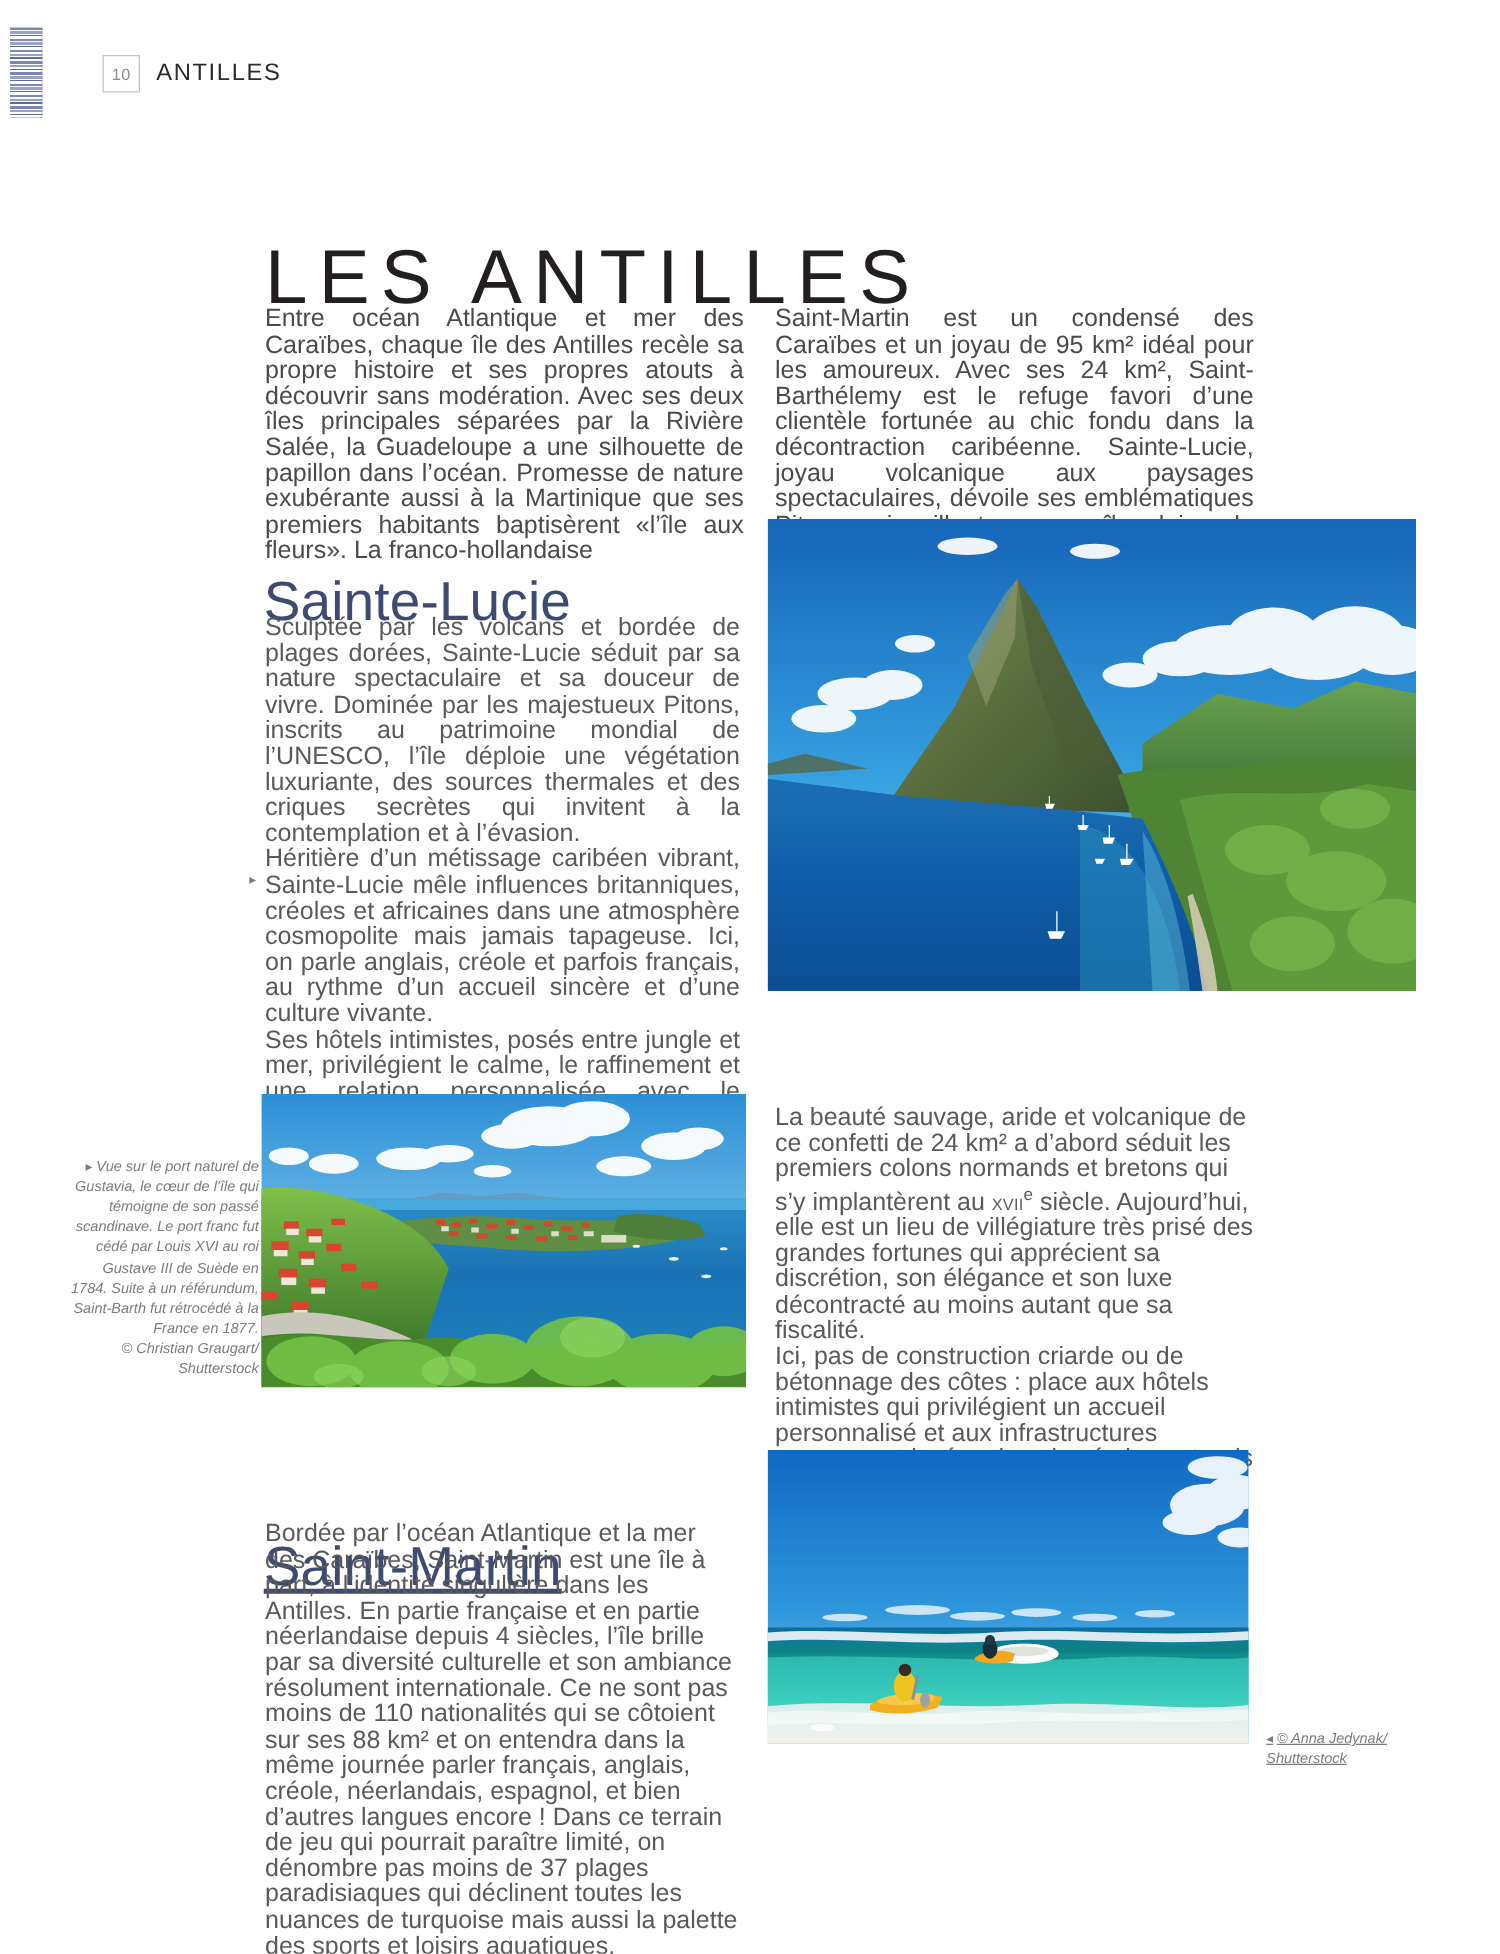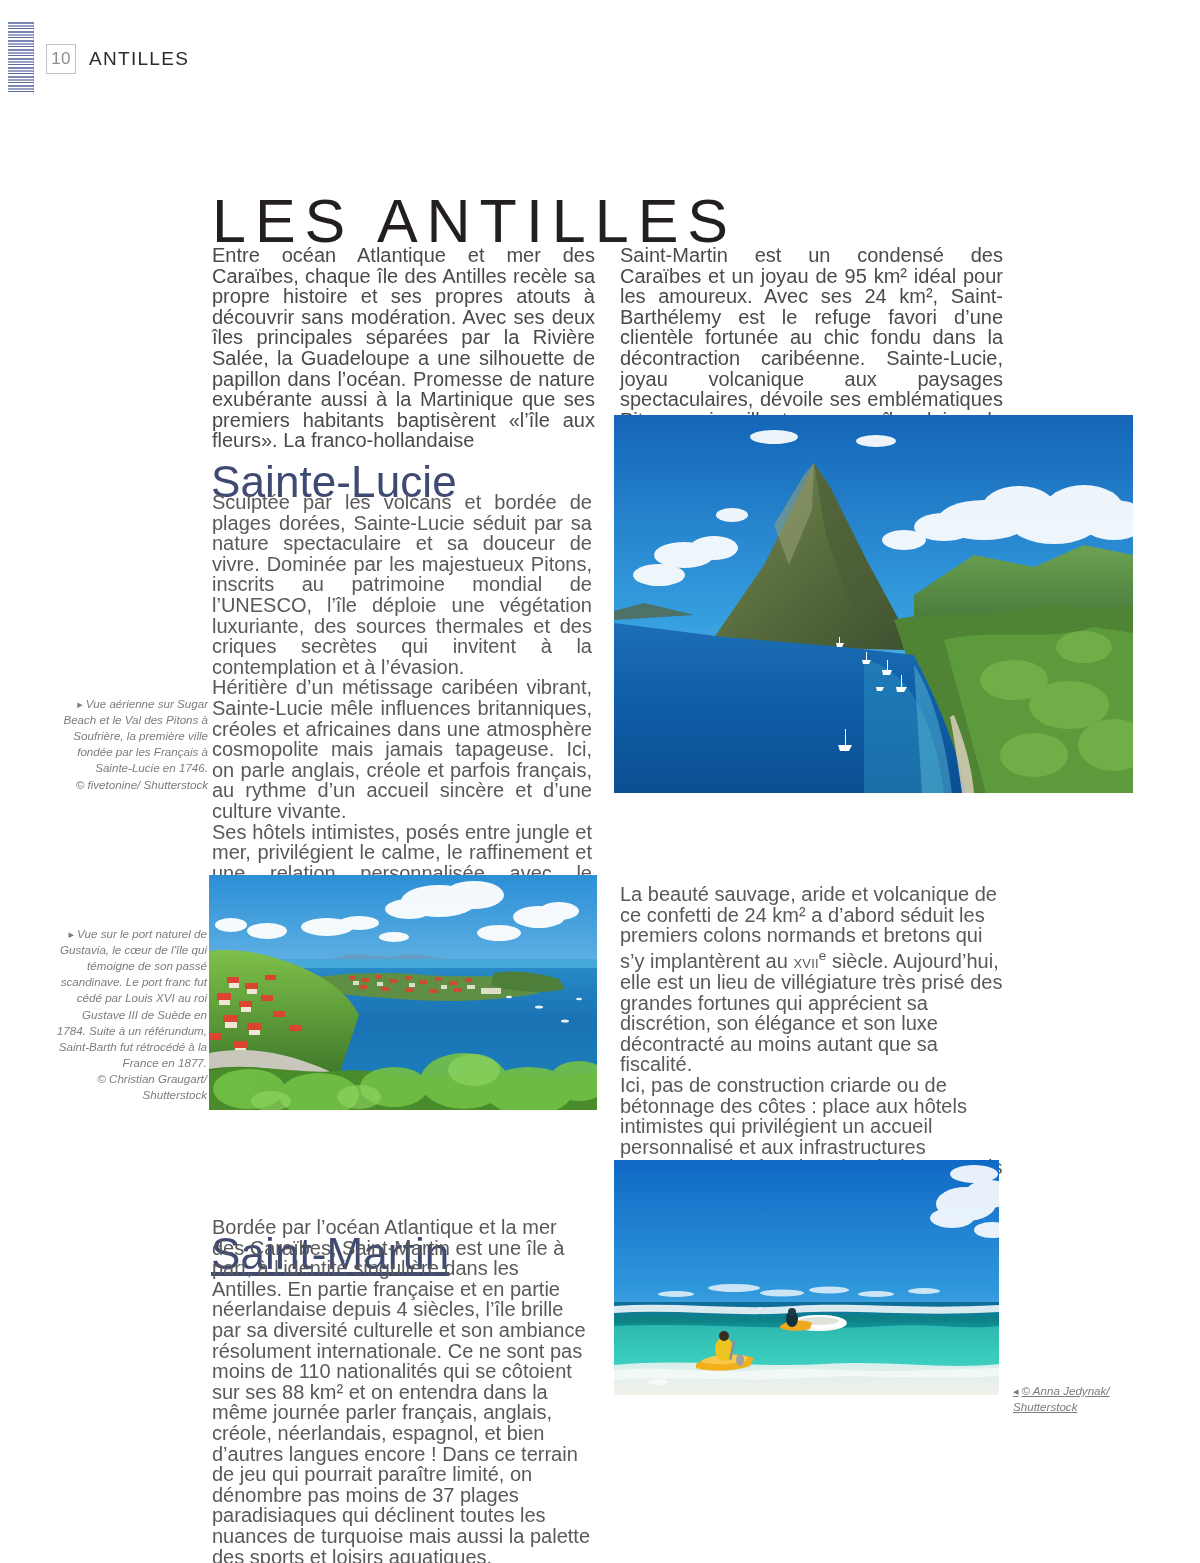--- a/index.html
+++ b/index.html
@@ -51,23 +51,24 @@
     align-items: center;
     gap: 13px;
   }
   #page-number-box {
     width: 28px;
     height: 28px;
     border: 1px solid #c3c3c3;
     display: flex;
     align-items: center;
     justify-content: center;
-    font-size: 17px;
+    font-size: 13px;
     color: #8d8d8d;
     letter-spacing: .4px;
+    margin-left: 36px;
   }
   #runhead-title {
     font-size: 19px;
     letter-spacing: 1.3px;
     color: #2b2b2b;
     font-weight: 400;
   }
 
   
   #main-title {
@@ -151,22 +152,21 @@
 
 <div class="body-col lead" style="left:620px; top:245px; width:383px;">Saint-Martin est un condensé des Caraïbes et un joyau de 95 km² idéal pour les amoureux. Avec ses 24 km², Saint-Barthélemy est le refuge favori d’une clientèle fortunée au chic fondu dans la décontraction caribéenne. Sainte-Lucie, joyau volcanique aux paysages spectaculaires, dévoile ses emblématiques Pitons qui veillent sur une île pleine de charme et d’authenticité.</div>
 
 <h2 class="section-heading" style="left:211px; top:423px;">Sainte-Lucie</h2>
 
 <div class="body-col" style="left:212px; top:492px; width:380px; white-space:pre-line;">Sculptée par les volcans et bordée de plages dorées, Sainte-Lucie séduit par sa nature spectaculaire et sa douceur de vivre. Dominée par les majestueux Pitons, inscrits au patrimoine mondial de l’UNESCO, l’île déploie une végétation luxuriante, des sources thermales et des criques secrètes qui invitent à la contemplation et à l’évasion.
 Héritière d’un métissage caribéen vibrant, Sainte-Lucie mêle influences britanniques, créoles et africaines dans une atmosphère cosmopolite mais jamais tapageuse. Ici, on parle anglais, créole et parfois français, au rythme d’un accueil sincère et d’une culture vivante.
 Ses hôtels intimistes, posés entre jungle et mer, privilégient le calme, le raffinement et une relation personnalisée avec le voyageur. Loin des foules, l’île offre une parenthèse rare, entre authenticité préservée, expériences sensorielles et élégance tropicale.</div>
 
 <div class="margin-caption" style="left:58px; top:680px; width:150px; white-space:pre-line;">
-  <span class="tri-right"></span><span>Vue aérienne sur Sugar Beach et le Val des Pitons à Soufrière, la première ville fondée par les Français à Sainte-Lucie en 1746.
-© fivetonine/ Shutterstock</span>
+  <span class="tri-right"></span>
 </div>
 
 <div class="photo" style="left:614px; top:415px; width:519px; height:378px;">
   <svg viewBox="0 0 519 378" preserveAspectRatio="none">
     <defs>
       <linearGradient id="skA" x1="0" y1="0" x2="0" y2="1">
         <stop offset="0%" stop-color="#1565b8"></stop>
         <stop offset="55%" stop-color="#36a0e0"></stop>
         <stop offset="100%" stop-color="#93d4ef"></stop>
       </linearGradient>

